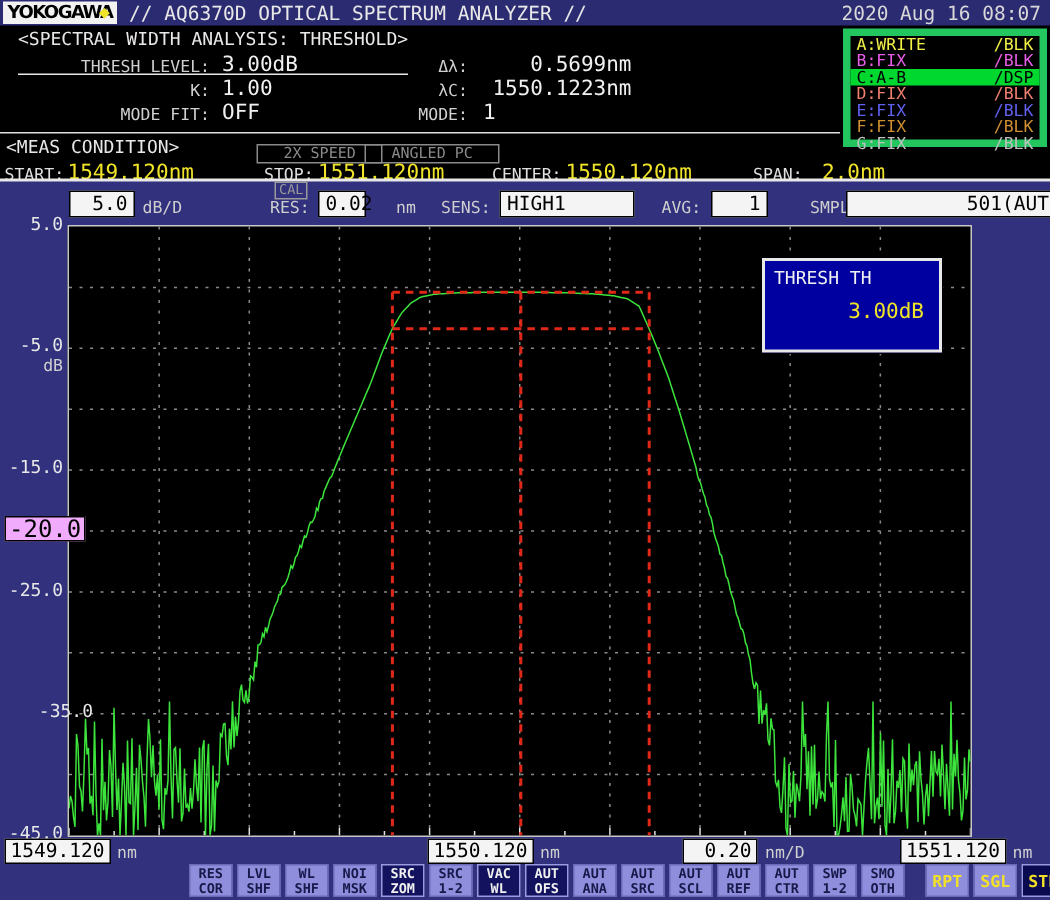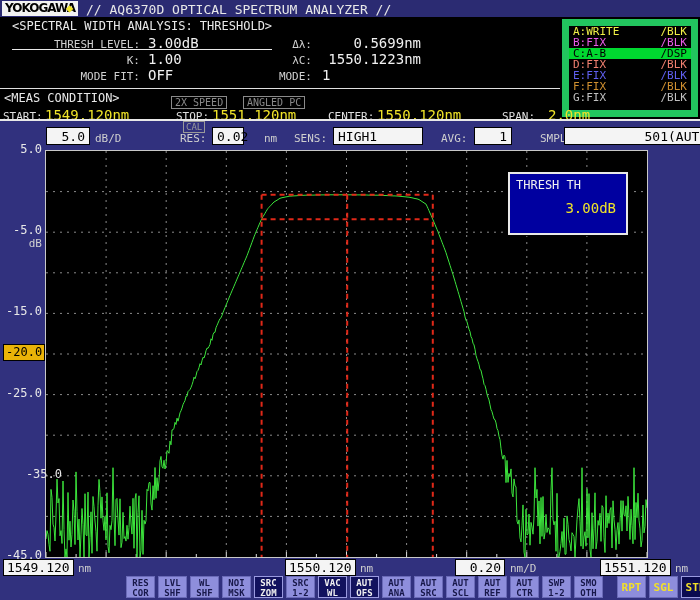--- a/index.html
+++ b/index.html
@@ -19,29 +19,29 @@
   .analysis-header { position:absolute; left:12px; top:2px; color:#e8e8e8; font-size:12px;
                      border-bottom:1px solid #e8e8e8; padding-bottom:16px; white-space:pre; }
   .an-label  { position:absolute; color:#d0d0d0; font-size:11px; text-align:right; width:140px; left:0; }
   .an-value  { position:absolute; color:#f0f0f0; font-size:14px; left:148px; }
   .an-label2 { position:absolute; color:#d0d0d0; font-size:11px; text-align:right; width:72px; left:240px; }
   .an-value2 { position:absolute; color:#f0f0f0; font-size:14px; left:315px; width:106px; text-align:right; }
   .an-value2.leftal { text-align:left; left:322px; width:auto; }
   .panel-underline { position:absolute; left:0; top:71px; width:560px; height:1px; background:#e0e0e0; }
 
   
-  .trace-panel { position:absolute; left:562px; top:2px; width:136px; height:98px;
-                 background:#000; border:7px solid #22c55e; }
+  .trace-panel { position:absolute; left:562px; top:2px; width:136px; height:79px;
+                 background:#000; border:5px solid #22c55e; }
   .trace-row { position:relative; height:11px; font-size:11px; line-height:11px; padding:0 4px; }
   .trace-row .st { position:absolute; right:4px; top:0; }
 
   
   .meas-header { position:absolute; left:4px; top:74px; color:#e8e8e8; font-size:12px; white-space:pre; }
   .badge { position:absolute; top:79px; color:#8a8a8a; border:1px solid #8a8a8a; font-size:10px;
-           line-height:11px; padding:0 3px; }
+           line-height:11px; padding:0 17px; }
   .meas-label { position:absolute; top:93px; color:#e0e0e0; font-size:11px; }
   .meas-value { position:absolute; top:90px; color:#f0e428; font-size:14px; }
   .full-line { position:absolute; left:0; top:119px; width:700px; height:2px; background:#e8e8e8; }
 
   
   .set-label { position:absolute; top:132px; color:#cfcfcf; font-size:11px; }
   .valbox { position:absolute; top:127px; height:18px; background:#f4f4f4; color:#000;
             font-size:13px; line-height:17px; padding:0 4px; text-align:right; border:1px solid #000; }
   .valbox.leftal { text-align:left; }
   .cal-badge { position:absolute; left:183px; top:121px; color:#9a9a9a; border:1px solid #9a9a9a;
@@ -51,21 +51,21 @@
   .plot-wrap { position:absolute; left:45px; top:150px; width:603px; height:408px; background:#000;
                border:1px solid #c8c8c8; }
   .plot-wrap svg { position:absolute; left:0; top:0; }
   .grid { stroke:#8a8a8a; stroke-width:1; stroke-dasharray:2 5; }
   .tick { stroke:#e0e0e0; stroke-width:1; }
   .trace-line { fill:none; stroke-width:1; }
   .red { stroke:#e02818; stroke-width:2; stroke-dasharray:5 4; }
 
   .ylabel { position:absolute; width:42px; text-align:right; color:#e8e8e8; font-size:12px; }
   .ylabel-unit { position:absolute; width:42px; text-align:right; color:#d0d0d0; font-size:11px; }
-  .ref-box { position:absolute; left:3px; background:#eab308; color:#000; font-size:12px;
+  .ref-box { position:absolute; left:3px; background:#f0abfc; color:#000; font-size:16px;
              line-height:15px; padding:0 2px; border:1px solid #000; }
 
   .thresh-box { position:absolute; left:508px; top:172px; width:120px; height:63px; background:#0000a0;
                 border:2px solid #e8e8e8; box-shadow:0 0 0 1px #000; }
   .thresh-box .t1 { position:absolute; left:6px; top:4px; color:#f0f0f0; font-size:12px; }
   .thresh-box .t2 { position:absolute; right:10px; top:26px; color:#f0e428; font-size:14px; }
 
   
   .xbox { position:absolute; top:559px; height:17px; background:#f4f4f4; color:#000; font-size:13px;
           line-height:16px; padding:0 3px; border:1px solid #000; text-align:right; }
@@ -82,20 +82,21 @@
 </style>
 </head>
 <body>
 
 <div class="screen">
 
   <div class="titlebar">
     <div class="logo">YOKOGAWA</div>
     <div class="logo-diamond">◆</div>
     <div class="main-title">// AQ6370D OPTICAL SPECTRUM ANALYZER //</div>
+    <div class="datetime">2020 Aug 16 08:07</div>
   </div>
 
   <div class="upper-black">
     <div class="analysis-header">&lt;SPECTRAL WIDTH ANALYSIS: THRESHOLD&gt;</div>
 
     <div class="an-label" style="top:21px">THRESH LEVEL:</div>
     <div class="an-value" style="top:18px">3.00dB</div>
     <div class="an-label2" style="top:21px">Δλ:</div>
     <div class="an-value2" style="top:18px">0.5699nm</div>
 

